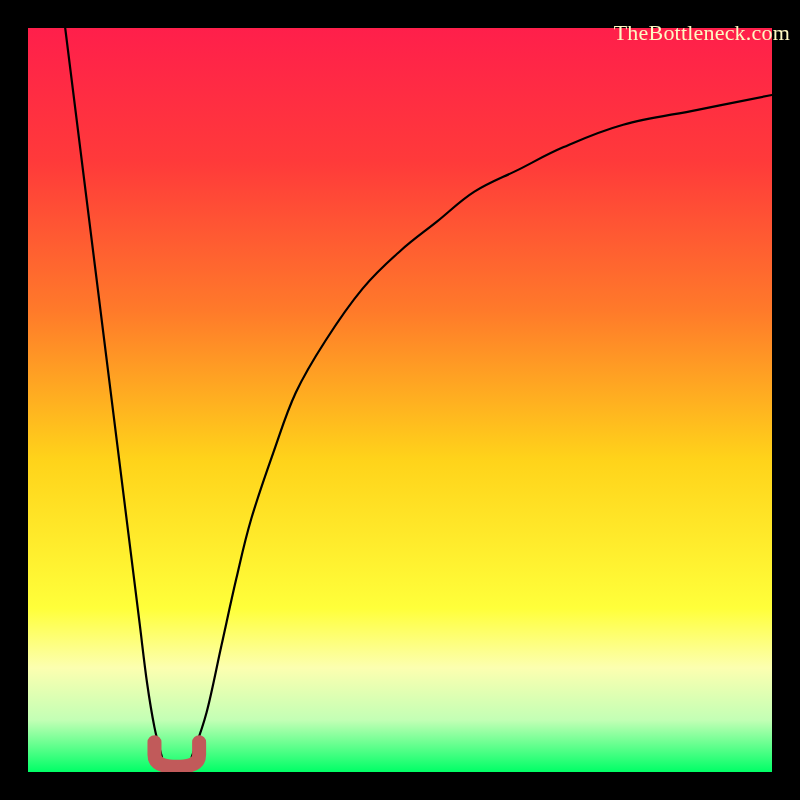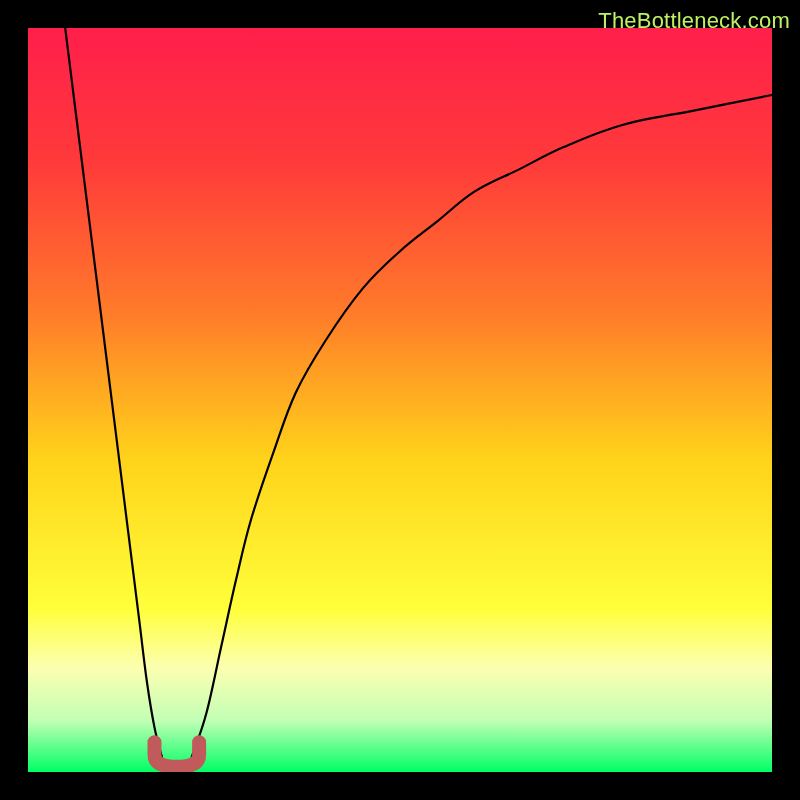--- a/index.html
+++ b/index.html
@@ -20,27 +20,28 @@
   .plot-area {
     position: absolute;
     left: 28px;
     top: 28px;
     width: 744px;
     height: 744px;
     overflow: hidden;
   }
   .attribution {
     position: absolute;
-    top: 8px;
+    top: 20px;
     right: 10px;
-    color: #bef264;
+    color: #fef9c3;
     font-size: 22px;
     font-weight: 500;
     letter-spacing: 0.2px;
     user-select: none;
+    font-family: Liberation Serif, serif;
   }
   svg {
     display: block;
   }
 </style>
 </head>
 <body>
 
 <div class="frame">
 

